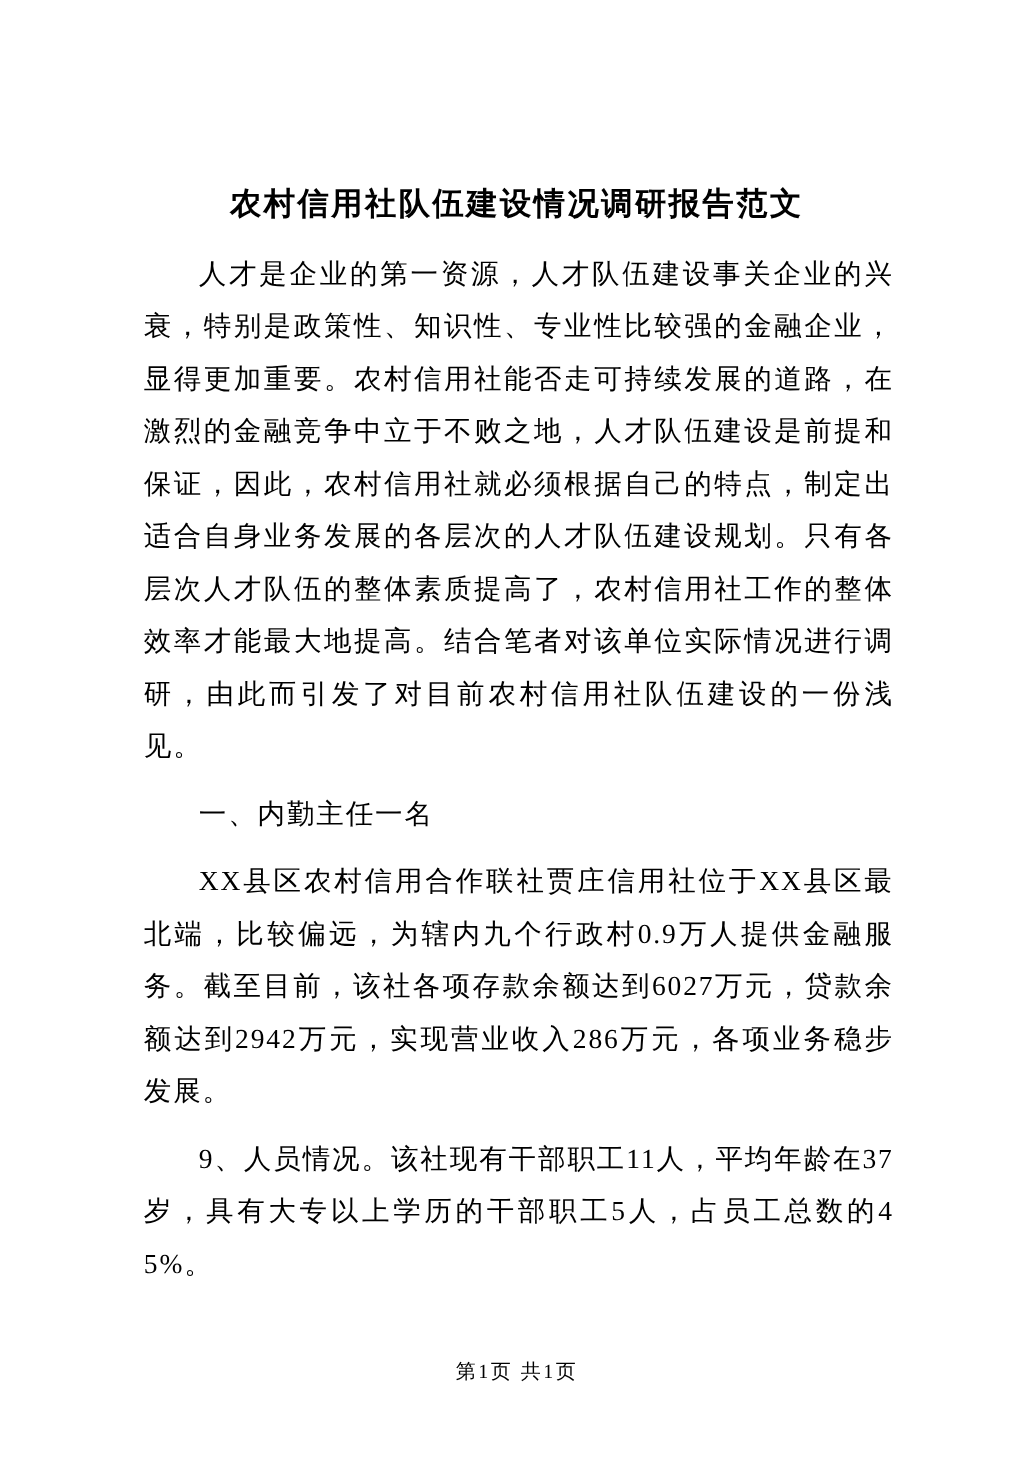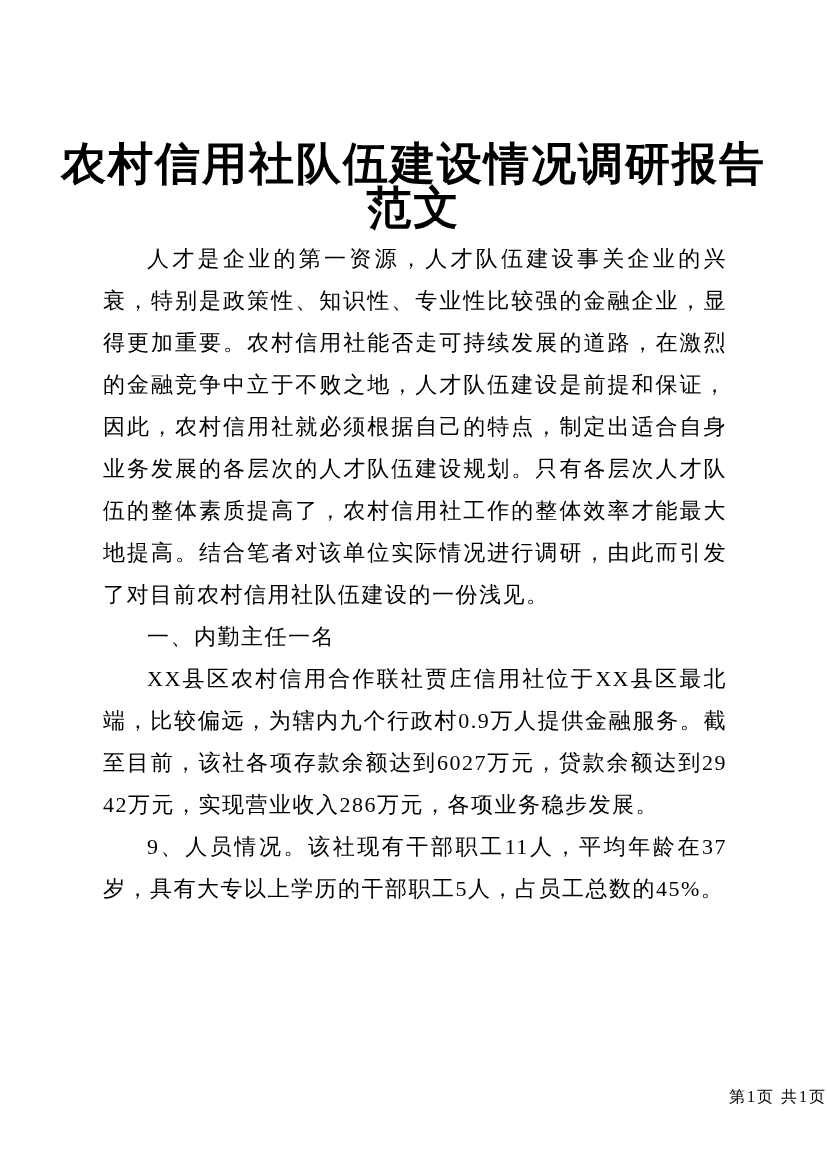--- a/index.html
+++ b/index.html
@@ -14,47 +14,47 @@
     margin: 0 auto;
     background: #ffffff;
     overflow: hidden;
     font-family: "Liberation Serif", "DejaVu Serif", serif;
     color: #000000;
   }
   .doc-title {
     margin: 0;
     padding: 142px 60px 0 60px;
     text-align: center;
-    font-size: 45px;
+    font-size: 25px;
     font-weight: bold;
     letter-spacing: 2px;
     line-height: 44px;
     color: #000000;
   }
   .doc-body {
     margin: 8px 100px 0 103px;
     width: 624px;
     font-size: 22px;
     line-height: 42px;
     letter-spacing: 1.5px;
     text-align: justify;
     text-justify: inter-ideograph;
   }
   .doc-body p {
-    margin: 0;
+    margin: 12px;
     padding: 0;
     text-indent: 2em;
     word-break: break-all;
   }
   .doc-footer {
     position: absolute;
     left: 0;
     right: 0;
     bottom: 62px;
-    text-align: right;
+    text-align: center;
     font-size: 16px;
     letter-spacing: 2px;
     color: #000000;
   }
 </style>
 </head>
 <body>
 
 <div class="doc-page">
 

